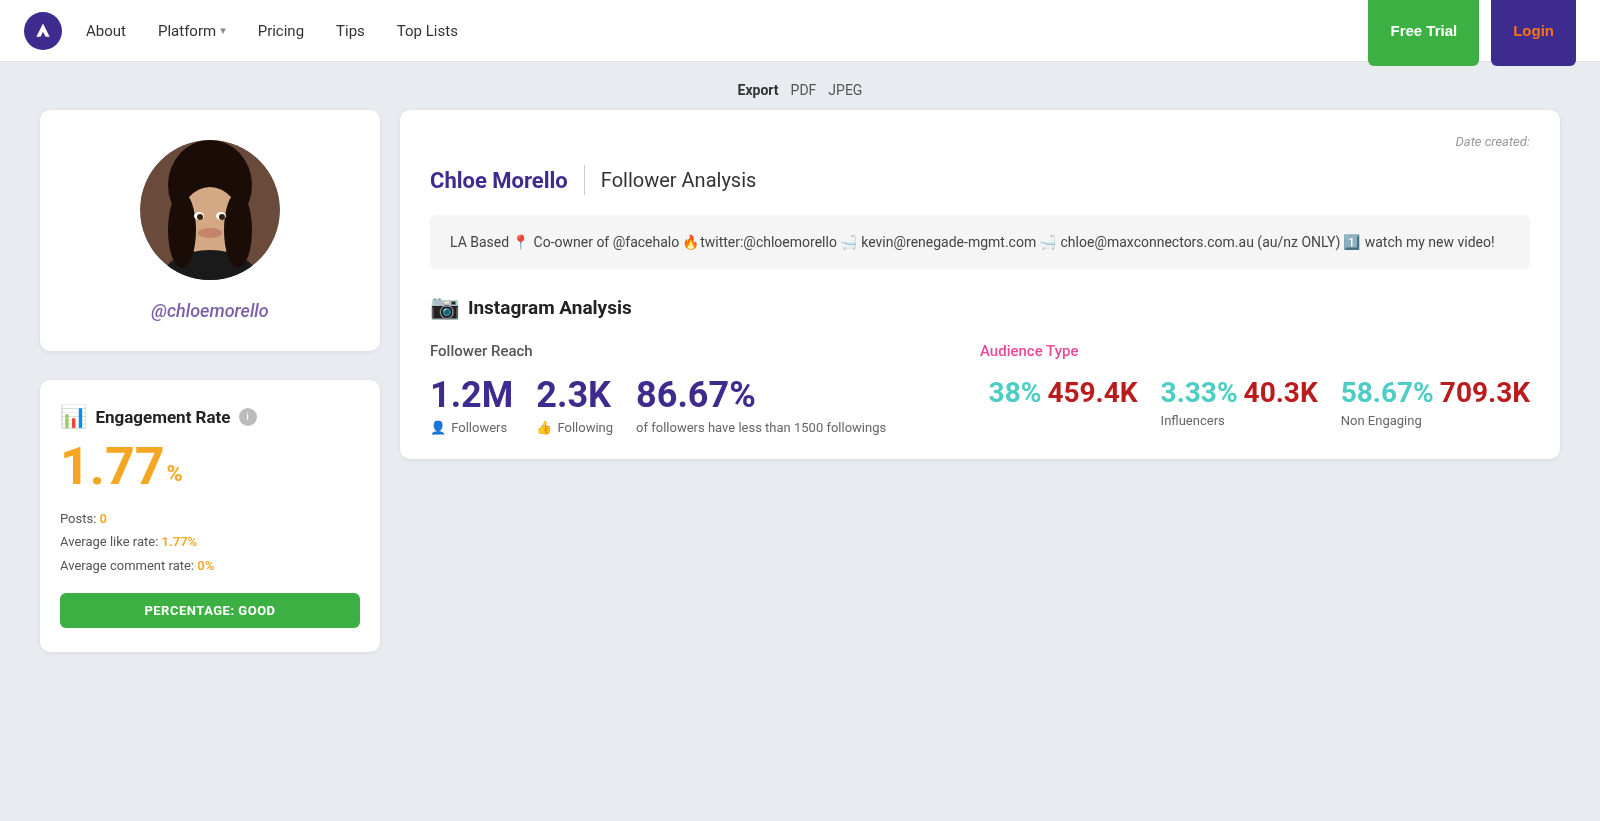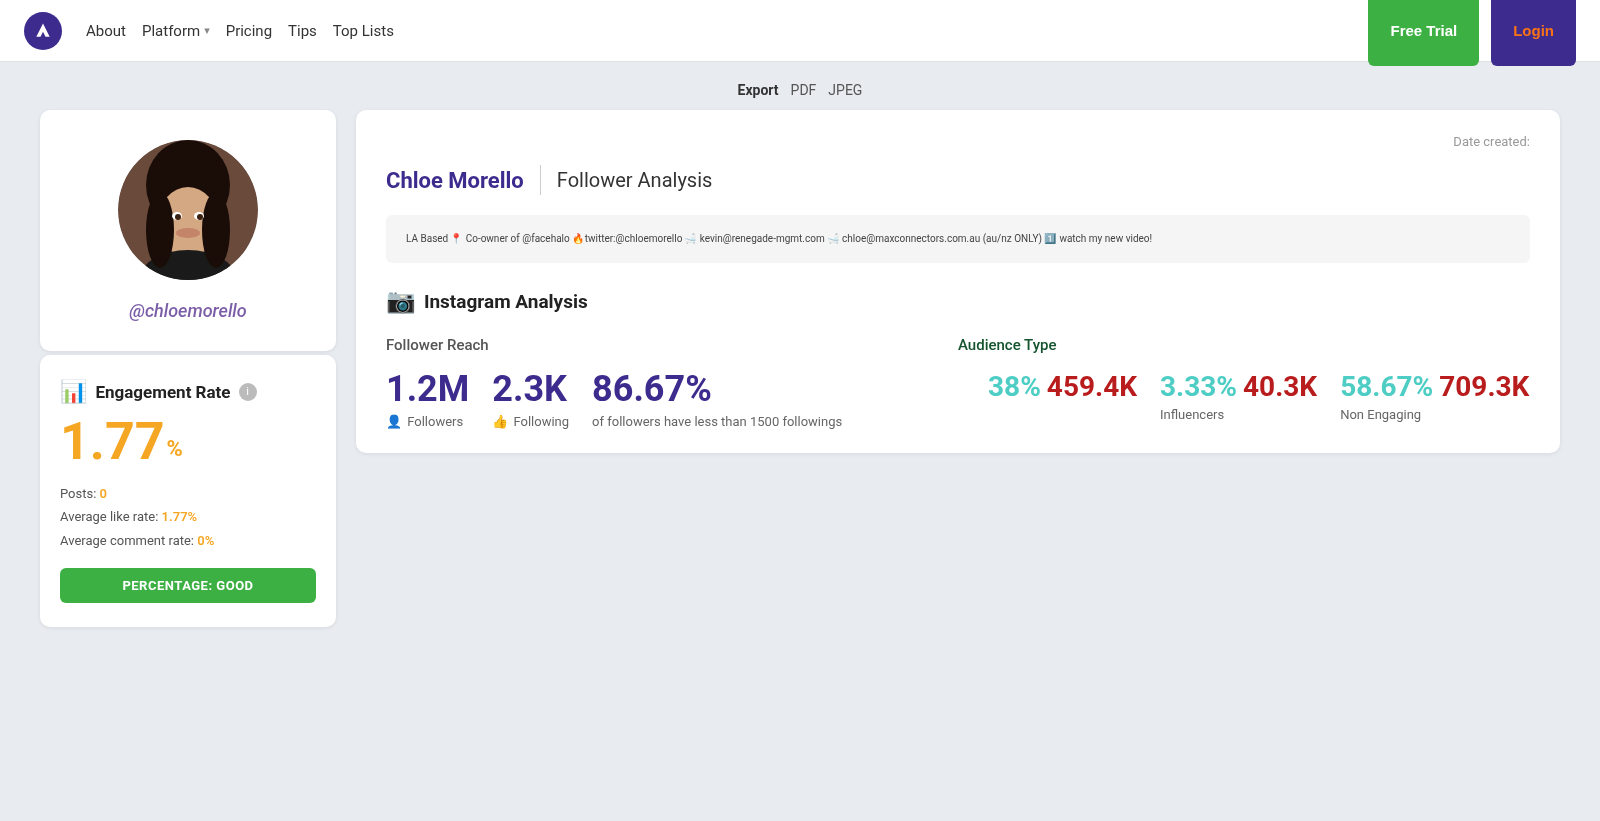--- a/index.html
+++ b/index.html
@@ -17,21 +17,21 @@
     }
     .nav-logo {
       width: 38px; height: 38px;
       background: #3d2b8e;
       border-radius: 50%;
       display: flex; align-items: center; justify-content: center;
       margin-right: 24px;
       flex-shrink: 0;
     }
     .nav-logo svg { width: 20px; height: 20px; }
-    .nav-links { display: flex; align-items: center; gap: 16px; }
+    .nav-links { display: flex; align-items: center; gap: 32px; }
     .nav-link {
       font-size: 15px; color: #333; cursor: pointer; text-decoration: none;
       display: flex; align-items: center; gap: 4px;
     }
     .nav-actions { margin-left: auto; display: flex; align-items: center; gap: 12px; }
     .btn-free-trial {
       background: #3cb043; color: #fff; border: none;
       padding: 27px 22px; border-radius: 6px; font-size: 15px; font-weight: 600;
       cursor: pointer;
     }
@@ -54,21 +54,21 @@
       gap: 12px; margin-bottom: 12px;
       font-size: 14px;
     }
     .export-label { font-weight: 700; color: #333; }
     .export-option { color: #555; cursor: pointer; }
 
     
     .layout { display: flex; gap: 20px; align-items: flex-start; }
 
     
-    .left-panel { width: 296px; flex-shrink: 0; display: flex; flex-direction: column; gap: 4px; }
+    .left-panel { width: 340px; flex-shrink: 0; display: flex; flex-direction: column; gap: 29px; }
 
     .profile-card {
       background: #fff; border-radius: 10px; padding: 30px 20px;
       display: flex; flex-direction: column; align-items: center;
       box-shadow: 0 1px 4px rgba(0,0,0,0.08);
     }
     .avatar-container {
       width: 140px; height: 140px; border-radius: 50%; overflow: hidden;
       background: #c0c0c0; margin-bottom: 20px;
       display: flex; align-items: center; justify-content: center;
@@ -105,34 +105,34 @@
     }
 
     
     .right-panel {
       flex: 1;
       background: #fff; border-radius: 10px;
       box-shadow: 0 1px 4px rgba(0,0,0,0.08);
       padding: 24px 30px;
     }
     .date-created {
-      text-align: right; font-size: 13px; color: #999; margin-bottom: 16px;
+      text-align: right; font-size: 13px; color: #999; margin-bottom: 16px; font-style: italic;
     }
     .profile-header {
       display: flex; align-items: center; gap: 16px; margin-bottom: 20px;
     }
     .profile-name {
       font-size: 22px; font-weight: 700; color: #3d2b8e;
     }
     .divider { width: 1px; height: 30px; background: #ccc; }
     .follower-analysis-label { font-size: 20px; color: #333; }
 
     .bio-box {
       background: #f5f5f5; border-radius: 6px; padding: 16px 20px;
-      font-size: 10px; color: #444; line-height: 1.6; margin-bottom: 24px;
+      font-size: 14px; color: #444; line-height: 1.6; margin-bottom: 24px;
     }
 
     .section-title {
       display: flex; align-items: center; gap: 8px;
       font-size: 19px; font-weight: 700; color: #222; margin-bottom: 20px;
     }
 
     .stats-grid {
       display: flex; gap: 60px;
     }
@@ -261,21 +261,21 @@
       <div class="section-title">
         <span style="font-size:24px;">📷</span>
         <span>Instagram Analysis</span>
       </div>
 
       <div style="display:flex; gap: 0; margin-bottom: 16px;">
         <div style="flex:1;">
           <span style="font-size:15px; color:#555; font-weight:500;">Follower Reach</span>
         </div>
         <div style="flex:1;">
-          <span style="font-size:15px; color:#14532d; font-weight:500;">Audience Type</span>
+          <span style="font-size:15px; color:#ec4899; font-weight:500;">Audience Type</span>
         </div>
       </div>
 
       <div class="stats-grid">
 
         <div class="stats-col" style="flex:1;">
 
           <div class="stat-item">
             <div class="stat-big-value">1.2M</div>
             <div class="stat-sub">

